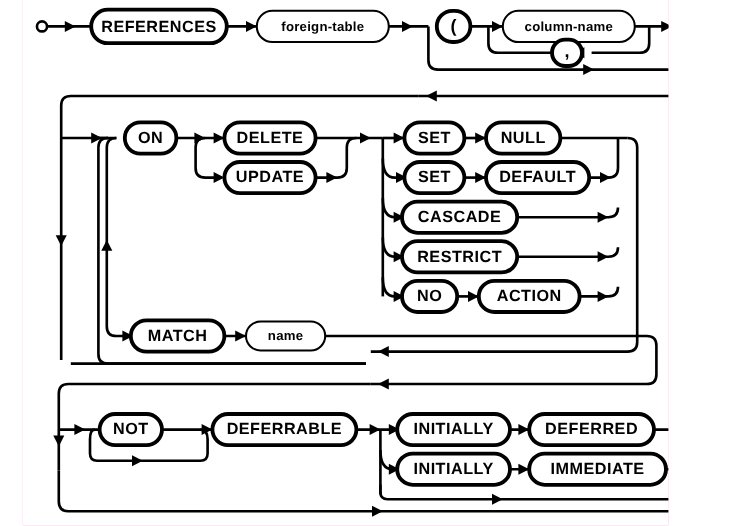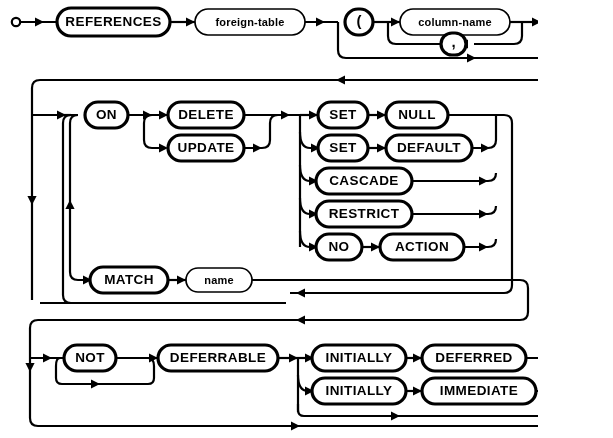--- a/index.html
+++ b/index.html
@@ -9,20 +9,21 @@
   }
   body {
     font-family: "Liberation Sans", sans-serif;
   }
   #diagram-root {
     position: relative;
     width: 538px;
     height: 438px;
     background: #f9a8d4;
     overflow: hidden;
+    margin-left: 19px;
   }
   svg.railroad {
     display: block;
     width: 613px;
     height: 438px;
     background: #ffffff;
   }
   .rail {
     fill: none;
     stroke: #000000;

